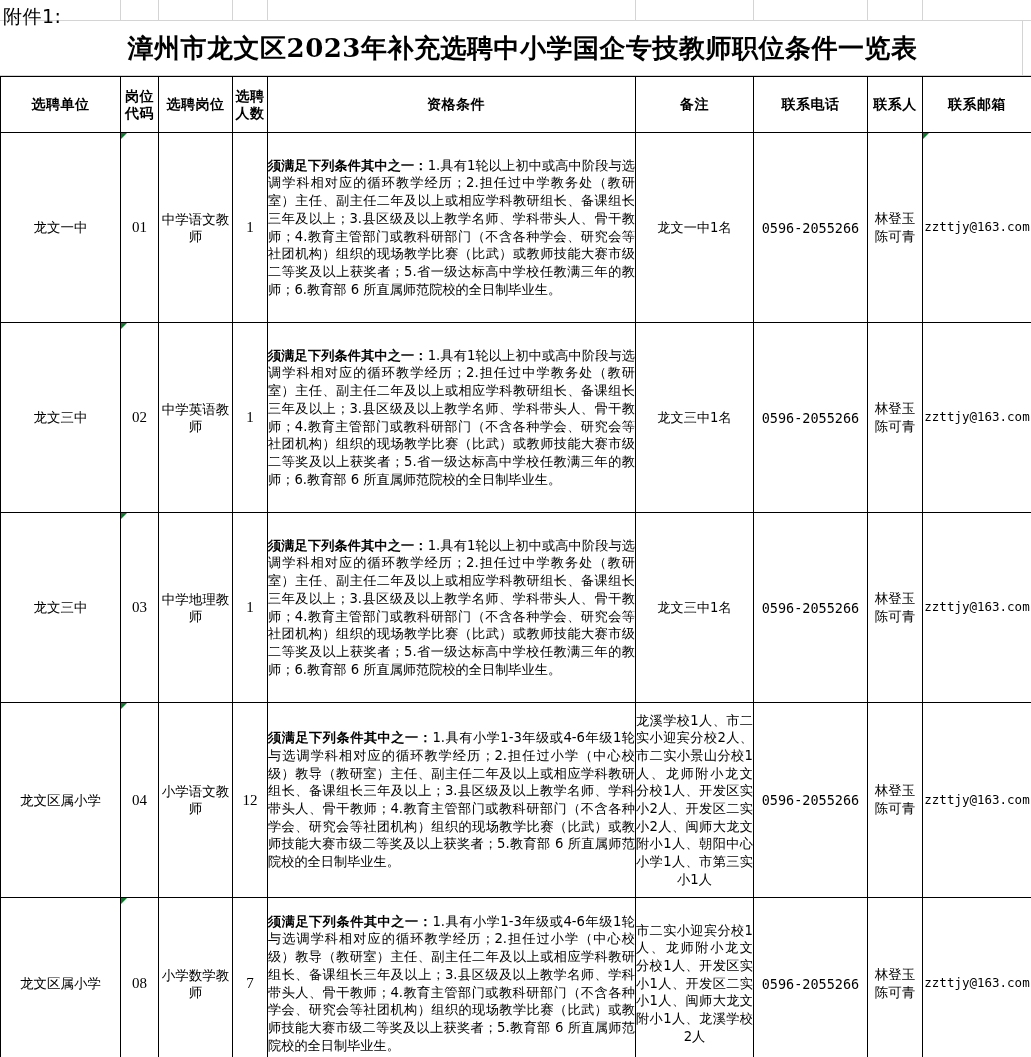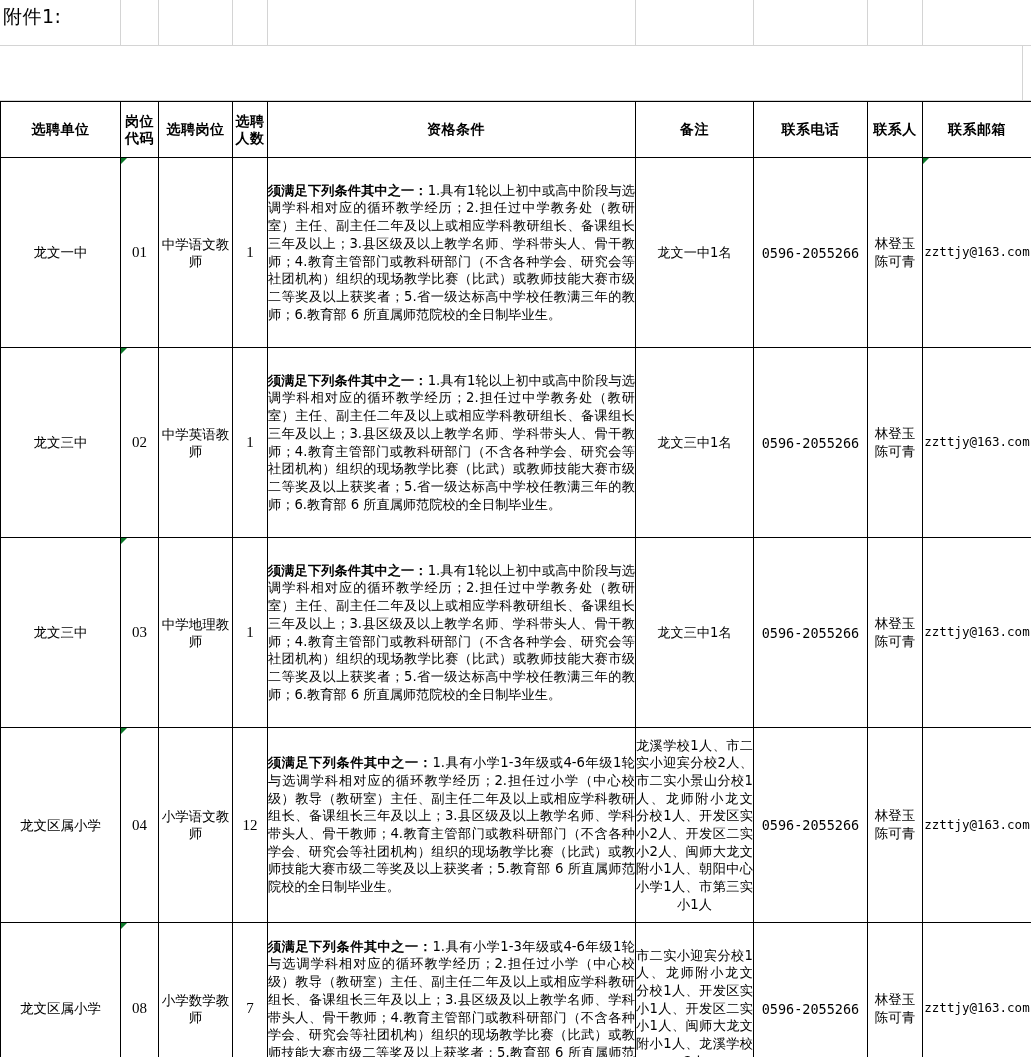--- a/index.html
+++ b/index.html
@@ -11,21 +11,21 @@
     width: 1031px;
     height: 1057px;
     font-family: "Liberation Sans", "DejaVu Sans", sans-serif;
     overflow: hidden;
     position: relative;
   }
 
   
   .sheet-top {
     position: relative;
-    height: 46px;
+    height: 21px;
     border-bottom: 1px solid #d4d4d4;
     box-sizing: border-box;
   }
   .sheet-top .gridline {
     position: absolute;
     top: 0;
     bottom: 0;
     width: 1px;
     background: #d4d4d4;
   }
@@ -183,20 +183,21 @@
   <div class="gridline" style="left:267px"></div>
   <div class="gridline" style="left:635px"></div>
   <div class="gridline" style="left:753px"></div>
   <div class="gridline" style="left:867px"></div>
   <div class="gridline" style="left:922px"></div>
   <span class="attach-label">附件1:</span>
 </div>
 
 <div class="title-band">
   <div class="gridline-right" style="left:1022px"></div>
+  <h1 class="doc-title">漳州市龙文区2023年补充选聘中小学国企专技教师职位条件一览表</h1>
 </div>
 
 <table class="jobs">
   <colgroup>
     <col style="width:120px">
     <col style="width:38px">
     <col style="width:74px">
     <col style="width:35px">
     <col style="width:368px">
     <col style="width:118px">

